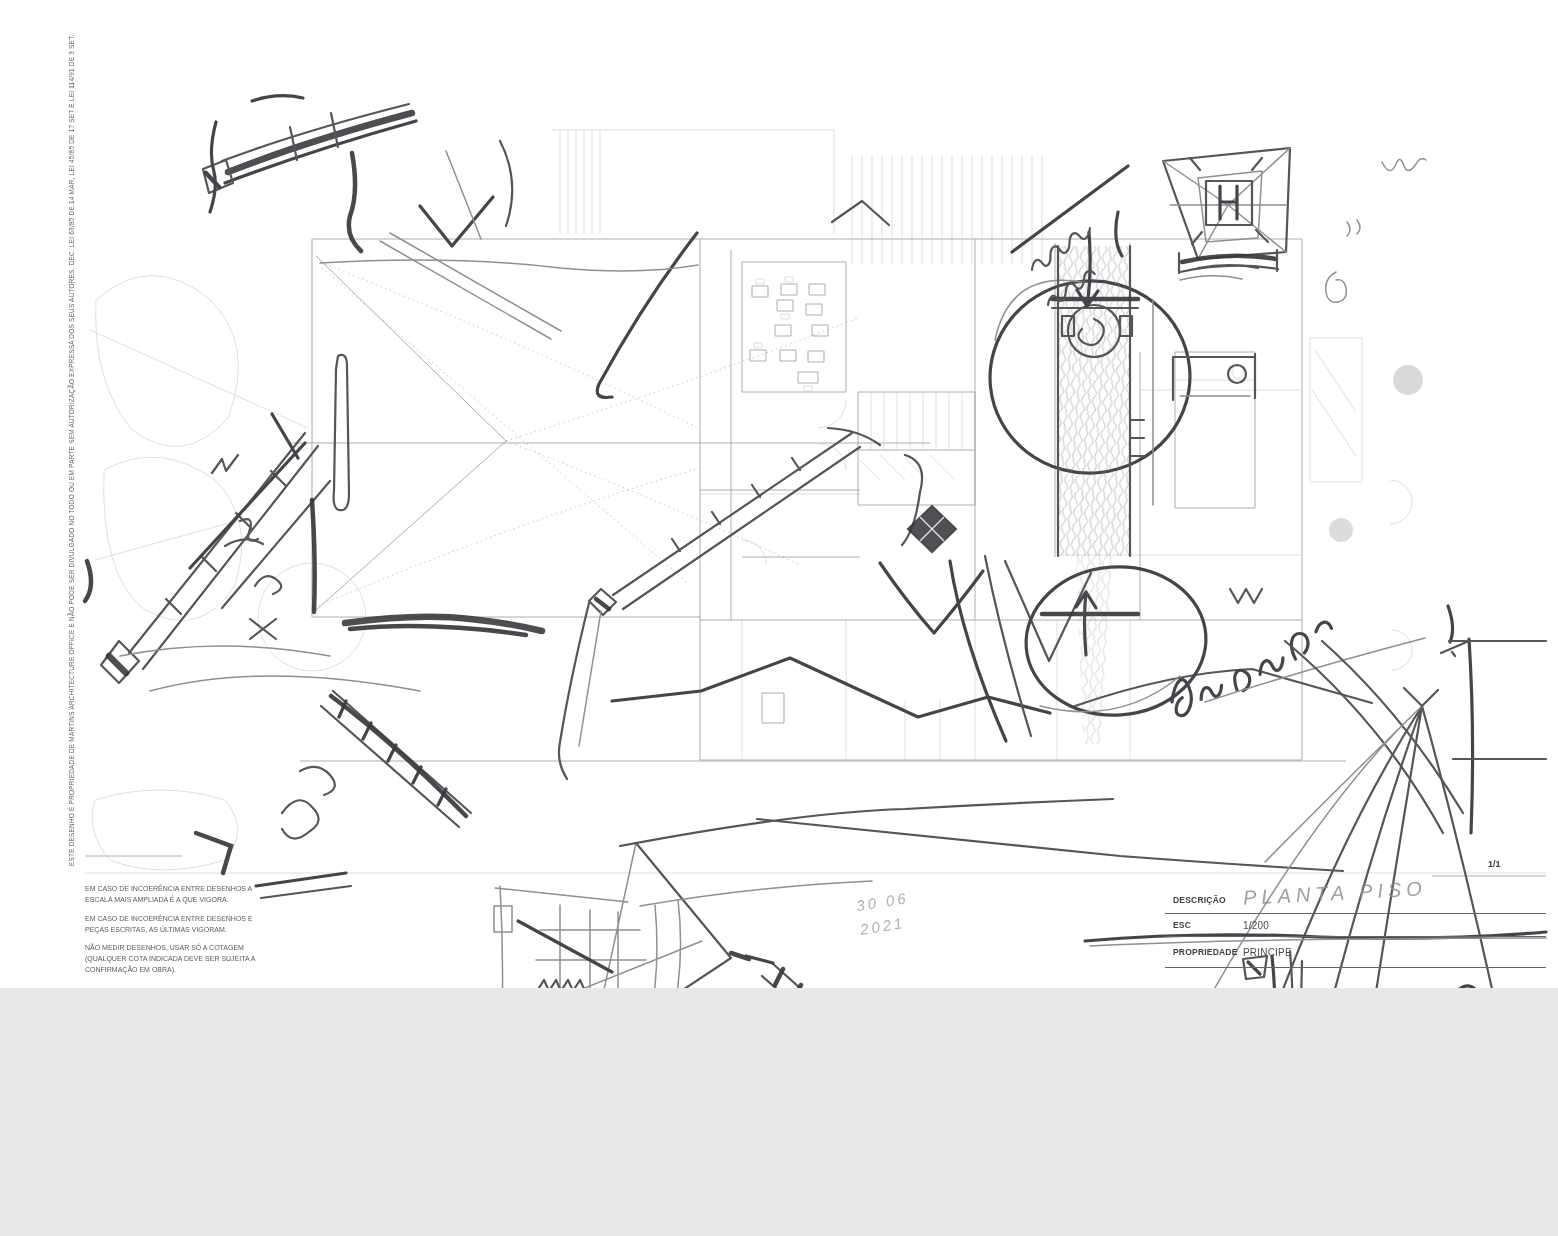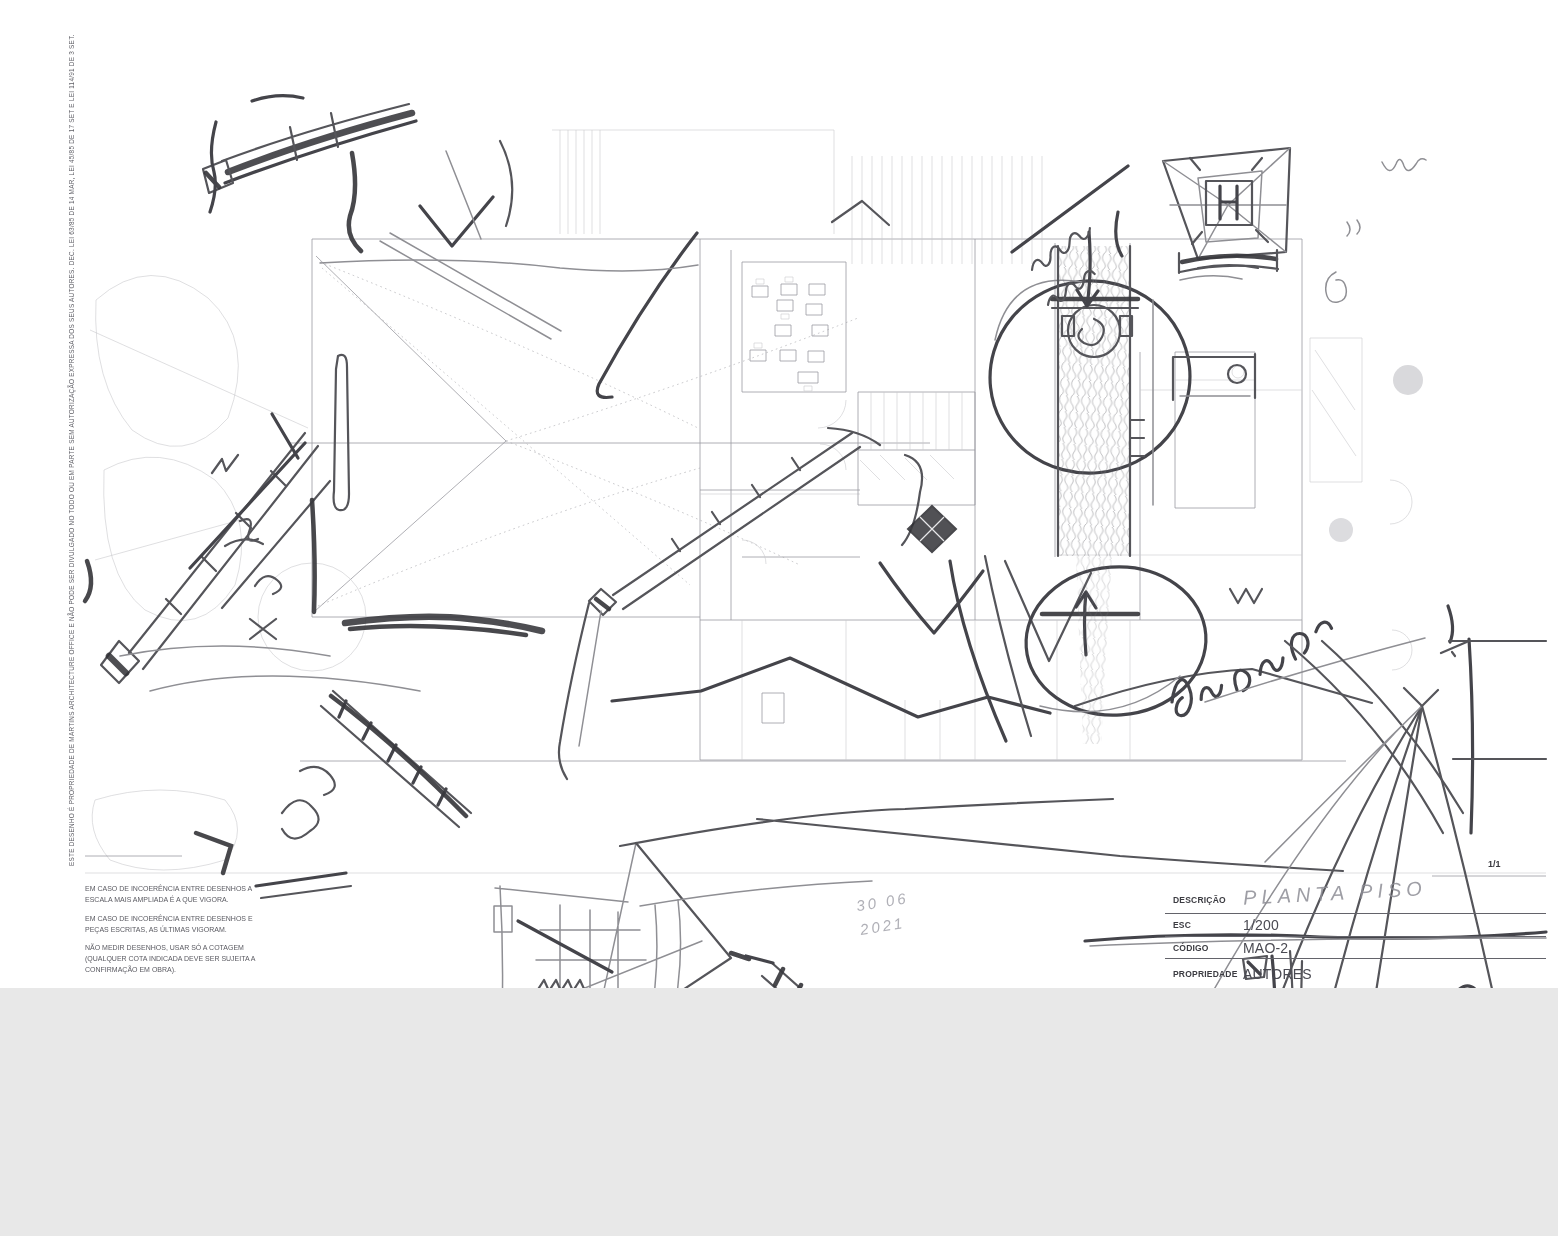--- a/index.html
+++ b/index.html
@@ -25,21 +25,21 @@
     font-size:6.4px;letter-spacing:.25px;color:#5f5f66;white-space:nowrap;
   }
   .disclaimers{position:absolute;left:85px;top:884px;width:184px;
     font-size:7px;line-height:1.55;color:#595960;}
   .disclaimers p{margin:0 0 8px 0;}
   
   .tblock{position:absolute;left:1165px;top:886px;width:381px;}
   .trow{display:flex;align-items:center;border-bottom:1px solid #63636a;}
   .trow .lab{width:70px;padding-left:8px;font-size:8.5px;font-weight:700;
     color:#3c3c42;letter-spacing:.2px;}
-  .trow .val{font-size:14px;color:#4a4a52;letter-spacing:.2px;}
+  .trow .val{font-size:10px;color:#4a4a52;letter-spacing:.2px;}
   .r0{height:27px}.r1{height:22px}.r2{height:24px}.r3{height:21px}.r4{height:23px}.r5{height:30px}
   .sheetnum{position:absolute;left:1488px;top:859px;font-size:9px;font-weight:700;color:#3a3a40;}
   
   .hw{position:absolute;color:#8e8e96;font-style:italic;opacity:.85;}
   .hw-desc{left:1243px;top:882px;font-size:20px;letter-spacing:5px;transform:rotate(-3deg);}
   .hw-fase{left:1243px;top:986px;font-size:14px;letter-spacing:2px;}
   .hw-date{left:858px;top:890px;font-size:15px;letter-spacing:3px;
     transform:rotate(-9deg);line-height:24px;color:#a3a3ab;}
   
   .logotext{position:absolute;left:1352px;top:1066px;font-size:7px;font-weight:700;
@@ -305,27 +305,23 @@
 
   <div class="tblock">
     <div class="trow r0">
       <span class="lab">DESCRIÇÃO</span>
       <span class="val"></span>
     </div>
     <div class="trow r1">
       <span class="lab">ESC</span>
       <span class="val">1/200</span>
     </div>
-    <div class="trow r3">
-      <span class="lab">CÓDIGO</span>
-      <span class="val">MAO-2</span>
-    </div>
     <div class="trow r5">
       <span class="lab">PROPRIEDADE</span>
-      <span class="val">AUTORES</span>
+      <span class="val">PRINCIPE</span>
     </div>
   </div>
 
   <div class="hw hw-desc">PLANTA PISO</div>
   <div class="hw hw-fase">EP</div>
   <div class="hw hw-date">
     <span>30 06</span><br>
     <span>2021</span>
   </div>
 

